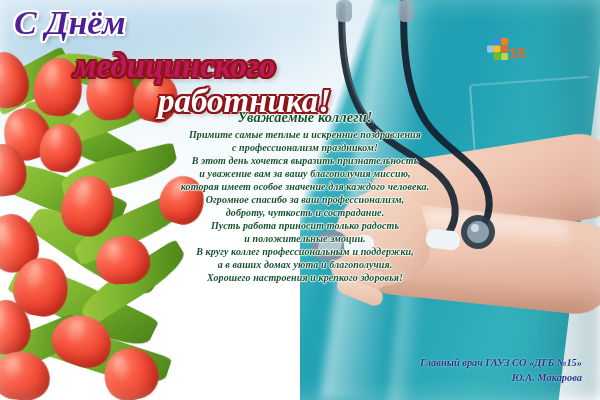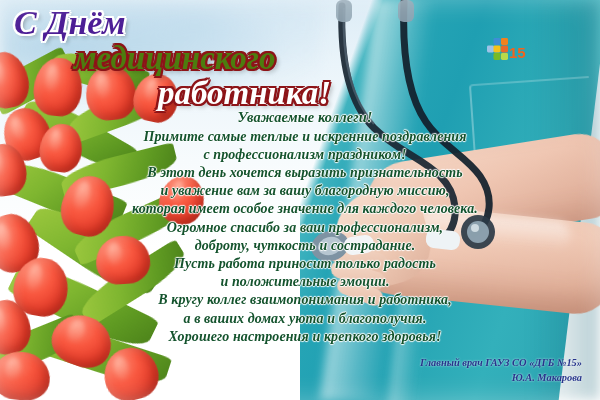--- a/index.html
+++ b/index.html
@@ -140,22 +140,22 @@
   .t-line{ white-space:nowrap; line-height:1; }
   .t1{
     margin-left:14px; margin-top:6px;
     font-size:34px; color:#4c1d95;
     text-shadow:
       -1.6px -1.6px 0 #fff, 1.6px -1.6px 0 #fff, -1.6px 1.6px 0 #fff, 1.6px 1.6px 0 #fff,
       -2.4px 0 0 #fff, 2.4px 0 0 #fff, 0 -2.4px 0 #fff, 0 2.4px 0 #fff,
       3px 3px 4px rgba(0,0,0,.30);
   }
   .t2{
-    margin-left:74px; margin-top:2px;
-    font-size:33px; color:#4d7c0f;
+    margin-left:74px; margin-top:10px;
+    font-size:33px; color:#be185d;
     text-shadow:
       -1.6px -1.6px 0 #8d1418, 1.6px -1.6px 0 #8d1418, -1.6px 1.6px 0 #8d1418, 1.6px 1.6px 0 #8d1418,
       -2.4px 0 0 #8d1418, 2.4px 0 0 #8d1418, 0 -2.4px 0 #8d1418, 0 2.4px 0 #8d1418,
       3px 3px 5px rgba(0,0,0,.32);
     font-family: Liberation Serif, serif;
   }
   .t3{
     margin-left:150px; margin-top:2px;
     font-size:33px; color:#ffffff;
     text-shadow:
@@ -173,21 +173,21 @@
   
   .message{
     position:absolute; left:70px; top:108px; width:470px; z-index:42;
     text-align:center;
     font-family:"Liberation Serif", serif;
     font-style:italic; font-weight:bold;
     color:#14532d;
     letter-spacing:.1px;
   }
   .msg-line{
-    white-space:nowrap; line-height:1.30; font-size:14px;
+    white-space:nowrap; line-height:1.30; font-size:10px;
     text-shadow:
       0 0 2px rgba(255,255,255,.95),
       -.8px 0 1px rgba(255,255,255,.9), .8px 0 1px rgba(255,255,255,.9),
       0 -.8px 1px rgba(255,255,255,.9), 0 .8px 1px rgba(255,255,255,.9);
   }
   .msg-line.head{ font-size:14.4px; margin-bottom:1px; }
 
   
   .signature{
     position:absolute; right:18px; bottom:14px; z-index:44;
@@ -293,27 +293,27 @@
       </g>
       <text x="22" y="22" font-family="Liberation Sans, sans-serif" font-size="15" font-weight="bold" fill="#f0641e">15</text>
     </svg>
   </div>
 
   <div class="message">
     <div class="msg-line head">Уважаемые коллеги!</div>
     <div class="msg-line">Примите самые теплые и искренние поздравления</div>
     <div class="msg-line">с профессионализм праздником!</div>
     <div class="msg-line">В этот день хочется выразить признательность</div>
-    <div class="msg-line">и уважение вам за вашу благородную миссию,</div>
+    <div class="msg-line">и уважение вам за вашу благополучия миссию,</div>
     <div class="msg-line">которая имеет особое значение для каждого человека.</div>
     <div class="msg-line">Огромное спасибо за ваш профессионализм,</div>
     <div class="msg-line">доброту, чуткость и сострадание.</div>
     <div class="msg-line">Пусть  работа приносит только радость</div>
     <div class="msg-line">и положительные эмоции.</div>
-    <div class="msg-line">В кругу коллег взаимопонимания и работника,</div>
+    <div class="msg-line">В кругу коллег профессиональным и поддержки,</div>
     <div class="msg-line">а в ваших домах  уюта и благополучия.</div>
     <div class="msg-line">Хорошего настроения и крепкого здоровья!</div>
   </div>
 
   <div class="signature">
     <div>Главный врач ГАУЗ СО «ДГБ №15»</div>
     <div>Ю.А. Макарова</div>
   </div>
 
   <div class="vig"></div>

